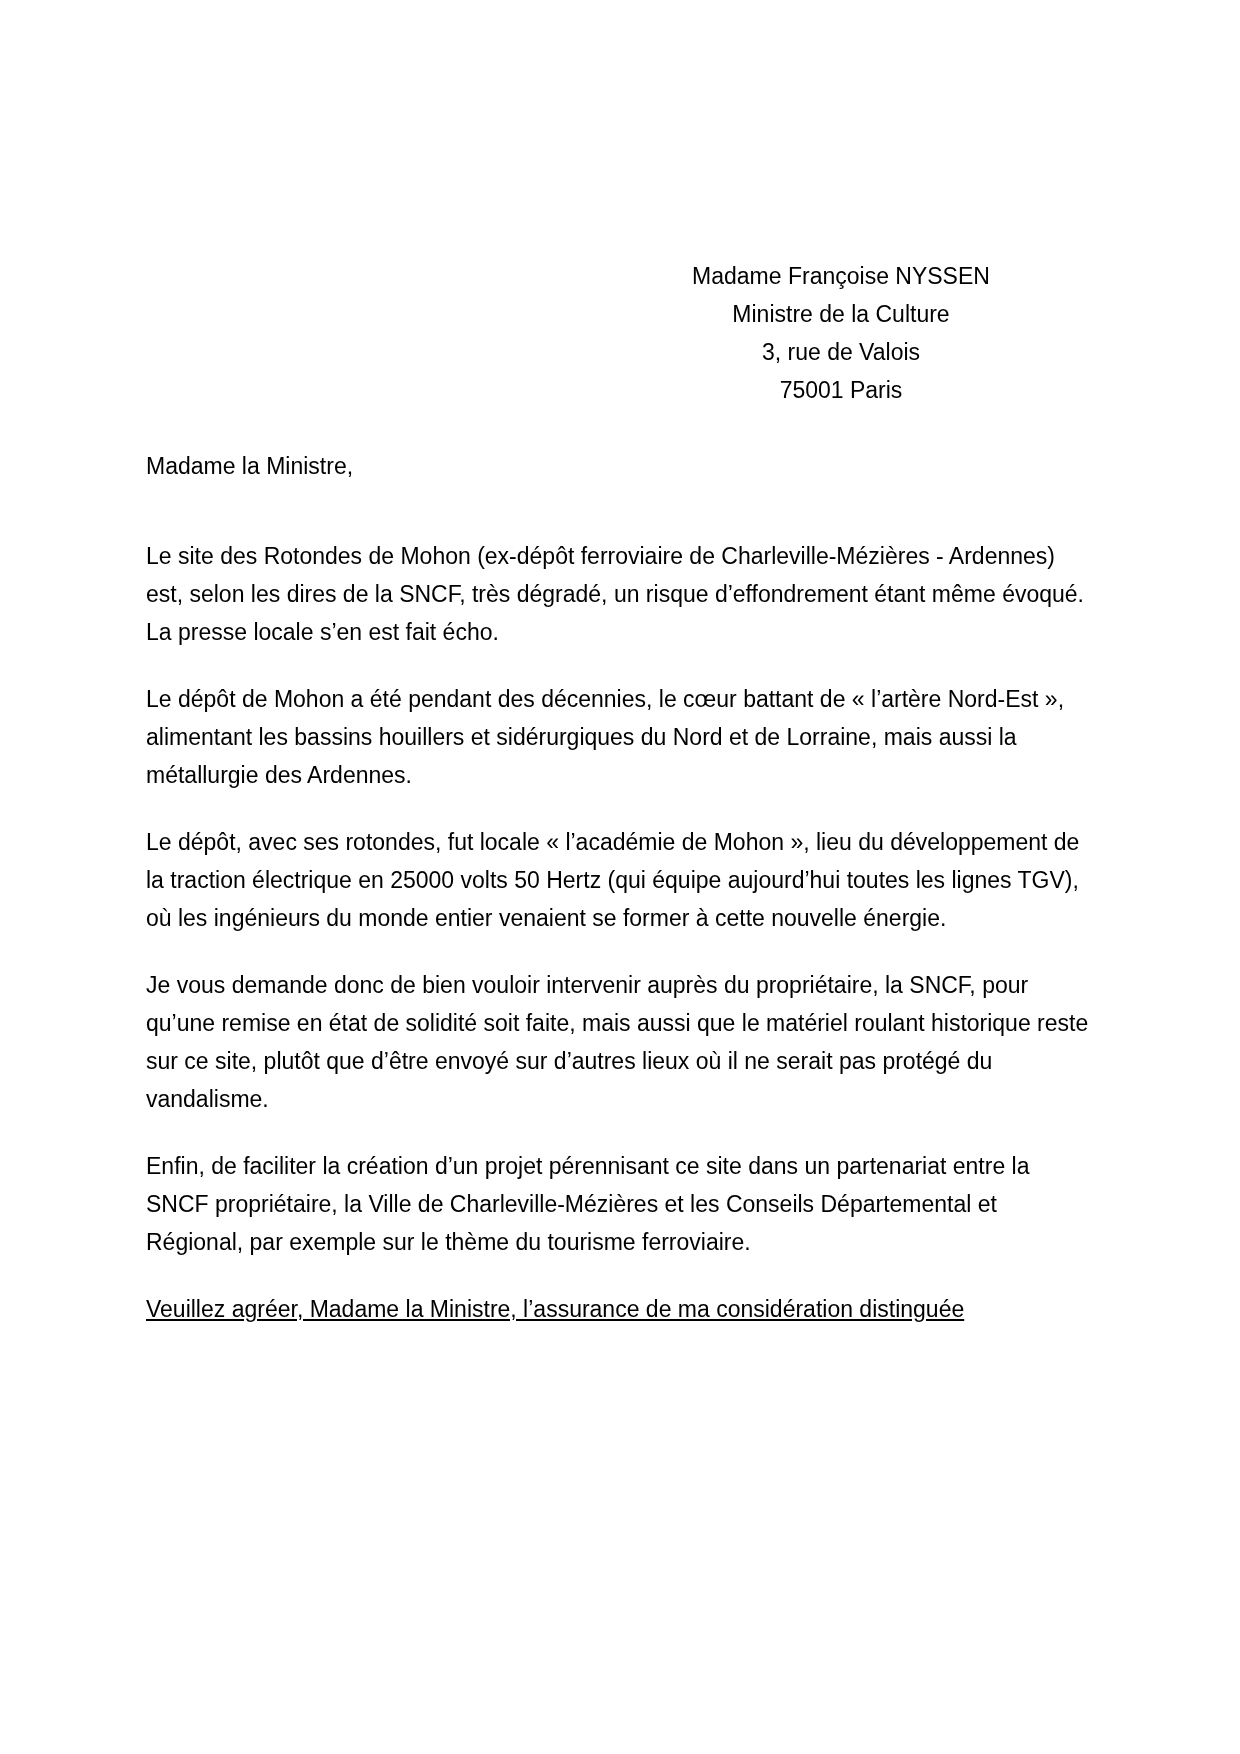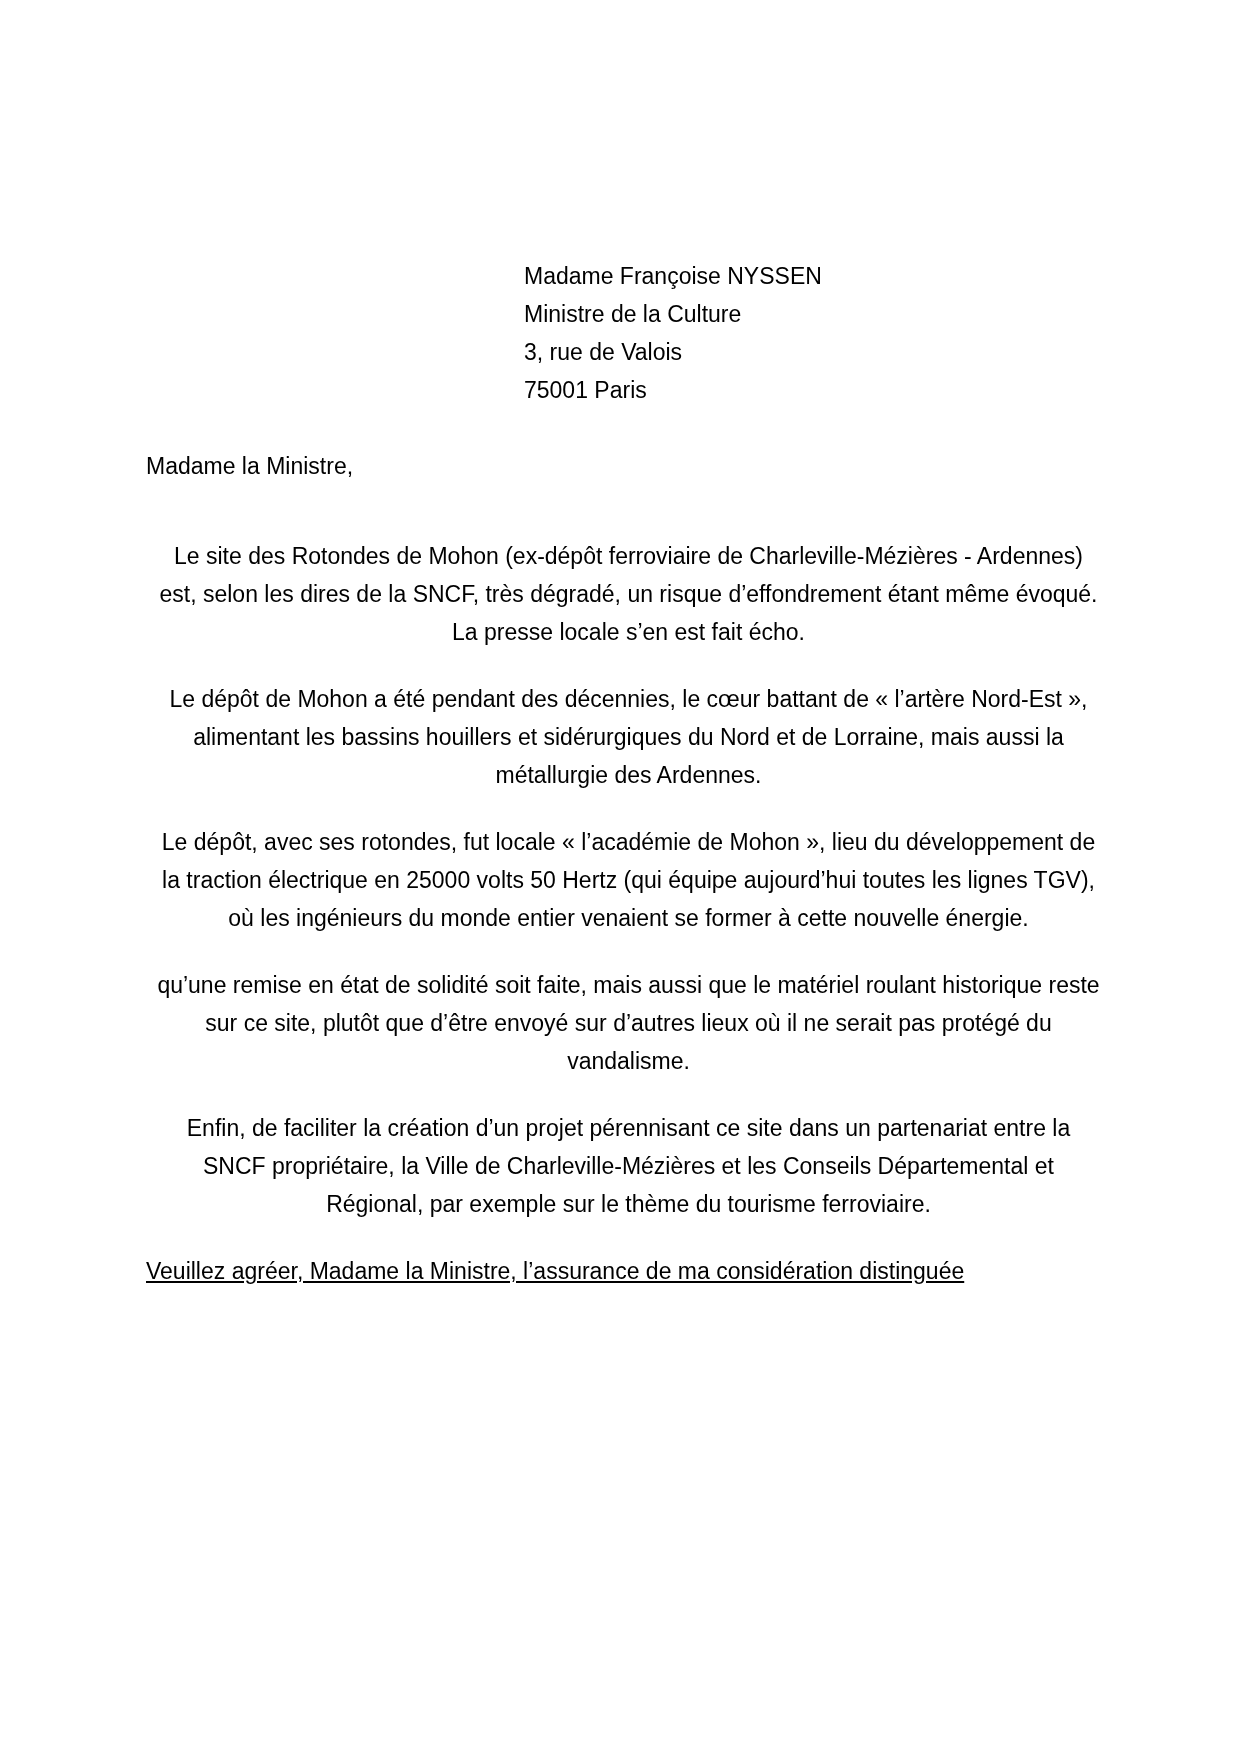--- a/index.html
+++ b/index.html
@@ -14,23 +14,23 @@
     background: #ffffff;
     color: #000000;
     font-family: "Liberation Sans", "DejaVu Sans", sans-serif;
     font-size: 23px;
     line-height: 38px;
     overflow: hidden;
   }
   .recipient {
     position: absolute;
     top: 257px;
-    left: 524px;
+    left: 541px;
     width: 600px;
-    text-align: left;
+    text-align: center;
   }
   .recipient .ln {
     display: block;
     white-space: nowrap;
   }
   .salutation {
     position: absolute;
     top: 447px;
     left: 146px;
     white-space: nowrap;
@@ -41,21 +41,20 @@
     left: 146px;
     width: 965px;
   }
   .para {
     margin: 0 0 29px 0;
     padding: 0;
   }
   .para .ln {
     display: block;
     white-space: nowrap;
-    text-align: center;
   }
   .closing {
     margin: 0;
     white-space: nowrap;
     text-decoration: underline;
   }
 </style>
 </head>
 <body>
 
@@ -85,20 +84,21 @@
       <span class="ln">métallurgie des Ardennes.</span>
     </div>
 
     <div class="para">
       <span class="ln">Le dépôt, avec ses rotondes, fut locale « l’académie de Mohon », lieu du développement de</span>
       <span class="ln">la traction électrique en 25000 volts 50 Hertz (qui équipe aujourd’hui toutes les lignes TGV),</span>
       <span class="ln">où les ingénieurs du monde entier venaient se former à cette nouvelle énergie.</span>
     </div>
 
     <div class="para">
+      <span class="ln">Je vous demande donc de bien vouloir intervenir auprès du propriétaire, la SNCF, pour</span>
       <span class="ln">qu’une remise en état de solidité soit faite, mais aussi que le matériel roulant historique reste</span>
       <span class="ln">sur ce site, plutôt que d’être envoyé sur d’autres lieux où il ne serait pas protégé du</span>
       <span class="ln">vandalisme.</span>
     </div>
 
     <div class="para">
       <span class="ln">Enfin, de faciliter la création d’un projet pérennisant ce site dans un partenariat entre la</span>
       <span class="ln">SNCF propriétaire, la Ville de Charleville-Mézières et les Conseils Départemental et</span>
       <span class="ln">Régional, par exemple sur le thème du tourisme ferroviaire.</span>
     </div>

